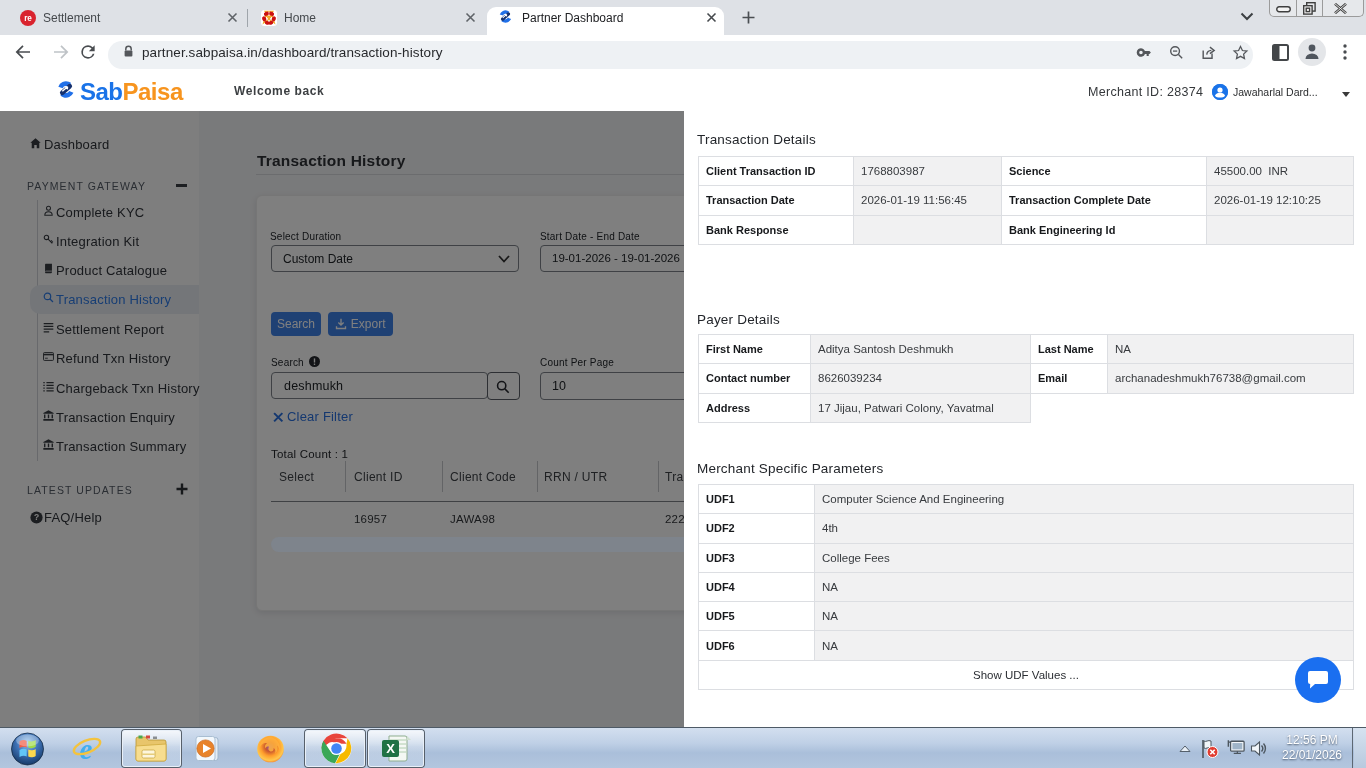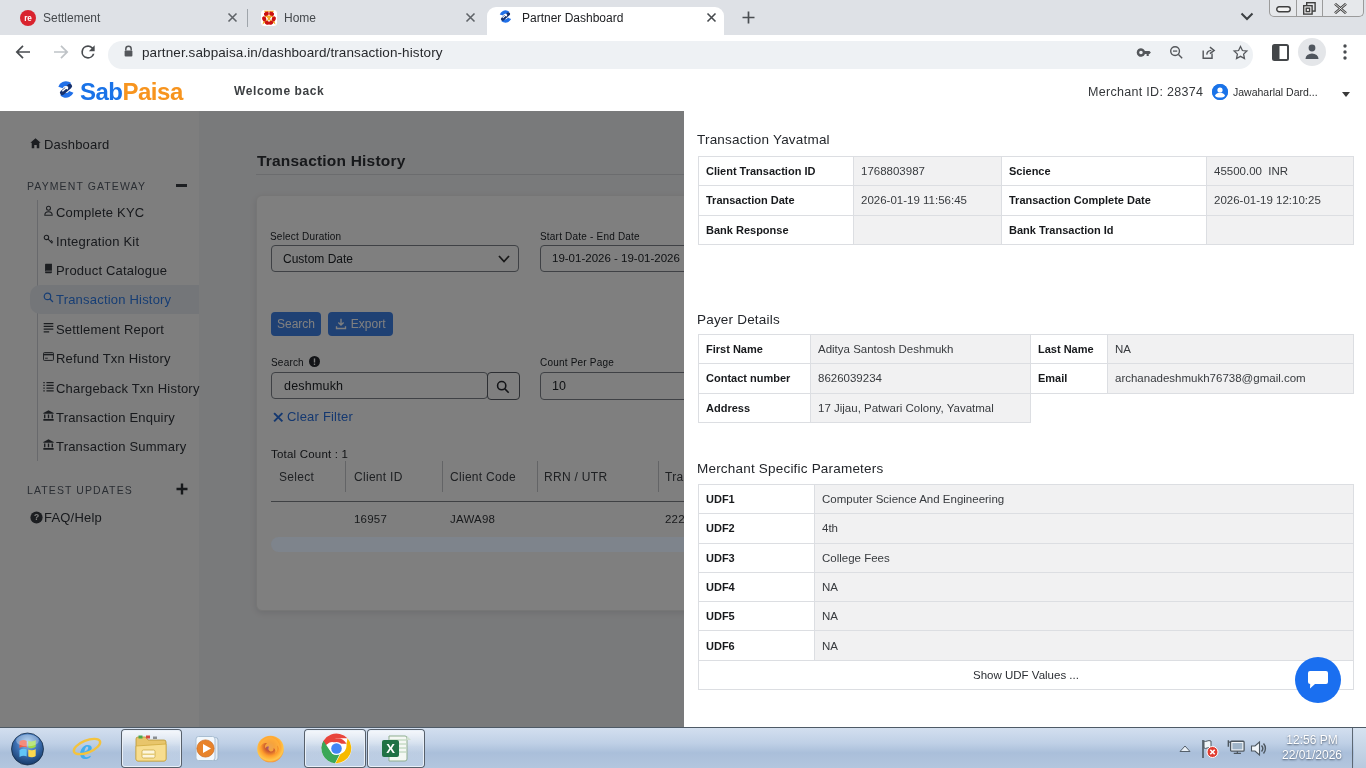--- a/index.html
+++ b/index.html
@@ -327,21 +327,21 @@
         <div class="thead abs" style="left:408px;top:274px">Transaction</div>
         <div class="abs" style="left:14px;top:305px;width:1064px;height:1px;background:#7e8288"></div>
         <div class="trow abs" style="left:97px;top:317px">16957</div>
         <div class="trow abs" style="left:193px;top:317px">JAWA98</div>
         <div class="trow abs" style="left:408px;top:317px">222102</div>
       </div>
     </div>
     <div id="backdrop"></div>
     <div class="abs" style="left:271px;top:426px;width:600px;height:15px;border-radius:8px;background:#7e848c"></div>
     <div id="modal">
-      <div class="mtitle" style="top:21px">Transaction Yavatmal</div>
+      <div class="mtitle" style="top:21px">Transaction Details</div>
       <table class="mt" style="top:45px;width:655px">
         <colgroup>
             <col style="width:155px">
             <col style="width:148px">
             <col style="width:205px">
             <col style="width:147px">
           </colgroup>
         <tbody>
             <tr>
               <td class="lb">Client Transaction ID</td>
@@ -351,21 +351,21 @@
             </tr>
         <tr>
               <td class="lb">Transaction Date</td>
               <td class="vl">2026-01-19 11:56:45</td>
               <td class="lb">Transaction Complete Date</td>
               <td class="vl">2026-01-19 12:10:25</td>
             </tr>
         <tr>
               <td class="lb">Bank Response</td>
               <td class="vl"></td>
-              <td class="lb">Bank Transaction Id</td>
+              <td class="lb">Bank Engineering Id</td>
               <td class="vl"></td>
             </tr>
       </tbody>
         </table>
       <div class="mtitle" style="top:201px">Payer Details</div>
       <table class="mt" style="top:223px;width:655px">
         <colgroup>
             <col style="width:112px">
             <col style="width:220px">
             <col style="width:77px">

